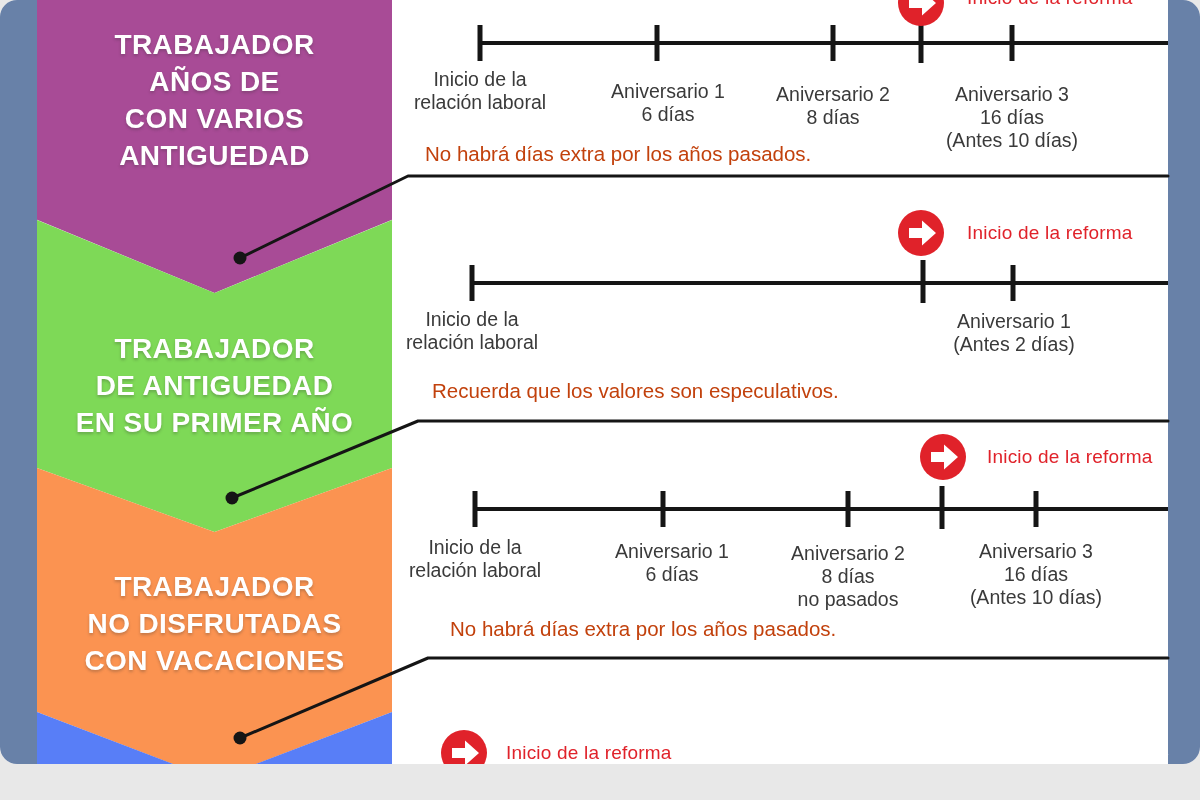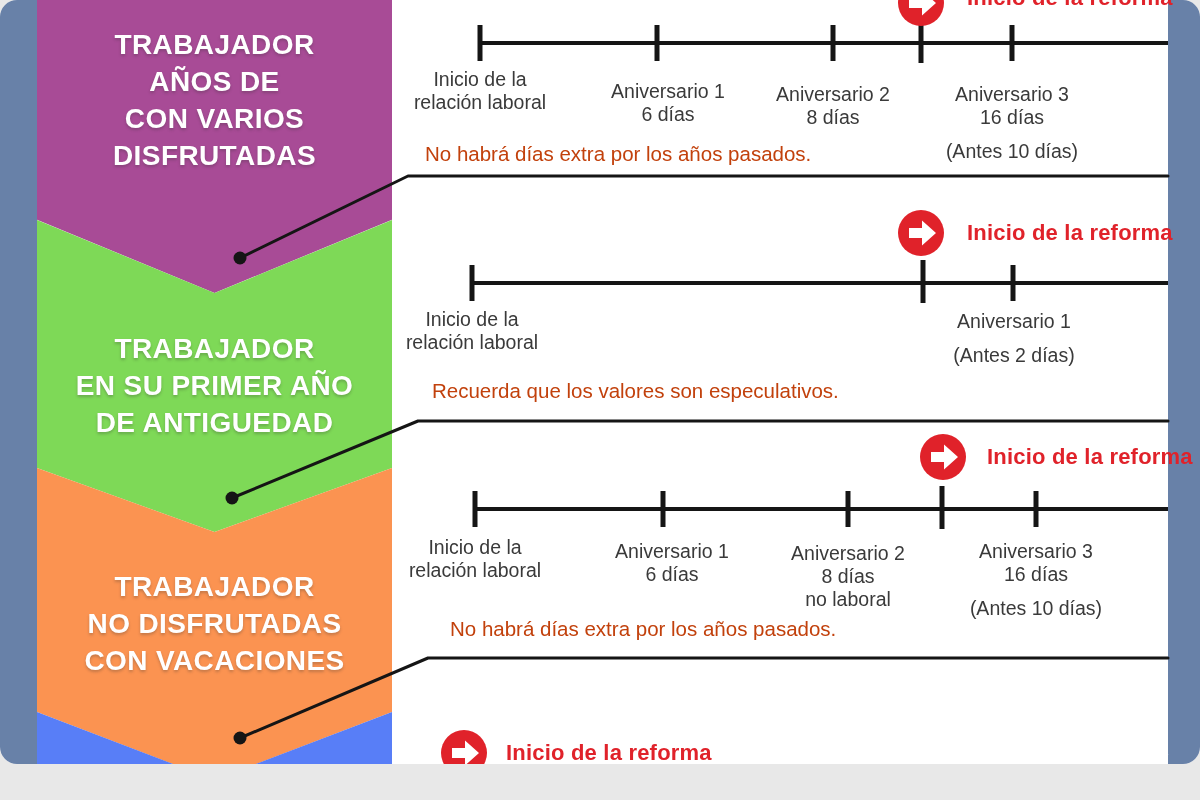--- a/index.html
+++ b/index.html
@@ -40,27 +40,27 @@
   svg.overlay{position:absolute; left:0; top:0; pointer-events:none;}
   .axis{stroke:var(--ink); stroke-width:4; fill:none;}
   .tick{stroke:var(--ink); stroke-width:5;}
   .callout{stroke:var(--ink); stroke-width:3; fill:none; stroke-linejoin:round; stroke-linecap:round;}
   .dot{fill:var(--ink);}
 
   .ev{
     position:absolute; transform:translateX(-50%); text-align:center;
     width:250px; font-size:19.5px; line-height:23px; color:var(--label);
   }
-  .ev .before{margin-top:11px;}
+  .ev .before{margin-top:0;}
 
   .note{position:absolute; font-size:20.5px; color:#c2410c;}
 
   .badge-circle{position:absolute; width:46px; height:46px;}
   .badge-label{
-    position:absolute; font-weight:700; font-size:22px; line-height:22px;
+    position:absolute; font-weight:400; font-size:19px; line-height:22px;
     color:var(--red); letter-spacing:.2px; white-space:nowrap;
   }
   .watermark{position:absolute; left:1153px; top:733px; font-size:24px;
     color:#ffffff; opacity:.55;}
 </style>
 </head>
 <body>
 
 <div id="canvas">
 
@@ -69,26 +69,26 @@
 
   <div class="chev c1"></div>
   <div class="chev c2"></div>
   <div class="chev c3"></div>
   <div class="chev c4"></div>
 
   <div class="chev-title t1">
     <div>TRABAJADOR</div>
     <div>AÑOS DE</div>
     <div>CON VARIOS</div>
-    <div>DISFRUTADAS</div>
+    <div>ANTIGUEDAD</div>
   </div>
   <div class="chev-title t2">
     <div>TRABAJADOR</div>
+    <div>DE ANTIGUEDAD</div>
     <div>EN SU PRIMER AÑO</div>
-    <div>DE ANTIGUEDAD</div>
   </div>
   <div class="chev-title t3">
     <div>TRABAJADOR</div>
     <div>NO DISFRUTADAS</div>
     <div>CON VACACIONES</div>
   </div>
 
   <svg class="overlay" width="1200" height="800" viewBox="0 0 1200 800">
 
     <g>
@@ -200,21 +200,21 @@
     <div>Inicio de la</div>
     <div>relación laboral</div>
   </div>
   <div class="ev" style="left:672px; top:540px;">
     <div>Aniversario 1</div>
     <div>6 días</div>
   </div>
   <div class="ev" style="left:848px; top:542px;">
     <div>Aniversario 2</div>
     <div>8 días</div>
-    <div>no laboral</div>
+    <div>no pasados</div>
   </div>
   <div class="ev" style="left:1036px; top:540px;">
     <div>Aniversario 3</div>
     <div>16 días</div>
     <div class="before">(Antes 10 días)</div>
   </div>
   <div class="note" style="left:450px; top:617px;">No habrá días extra por los años pasados.</div>
 
   <div class="watermark">X</div>
 

